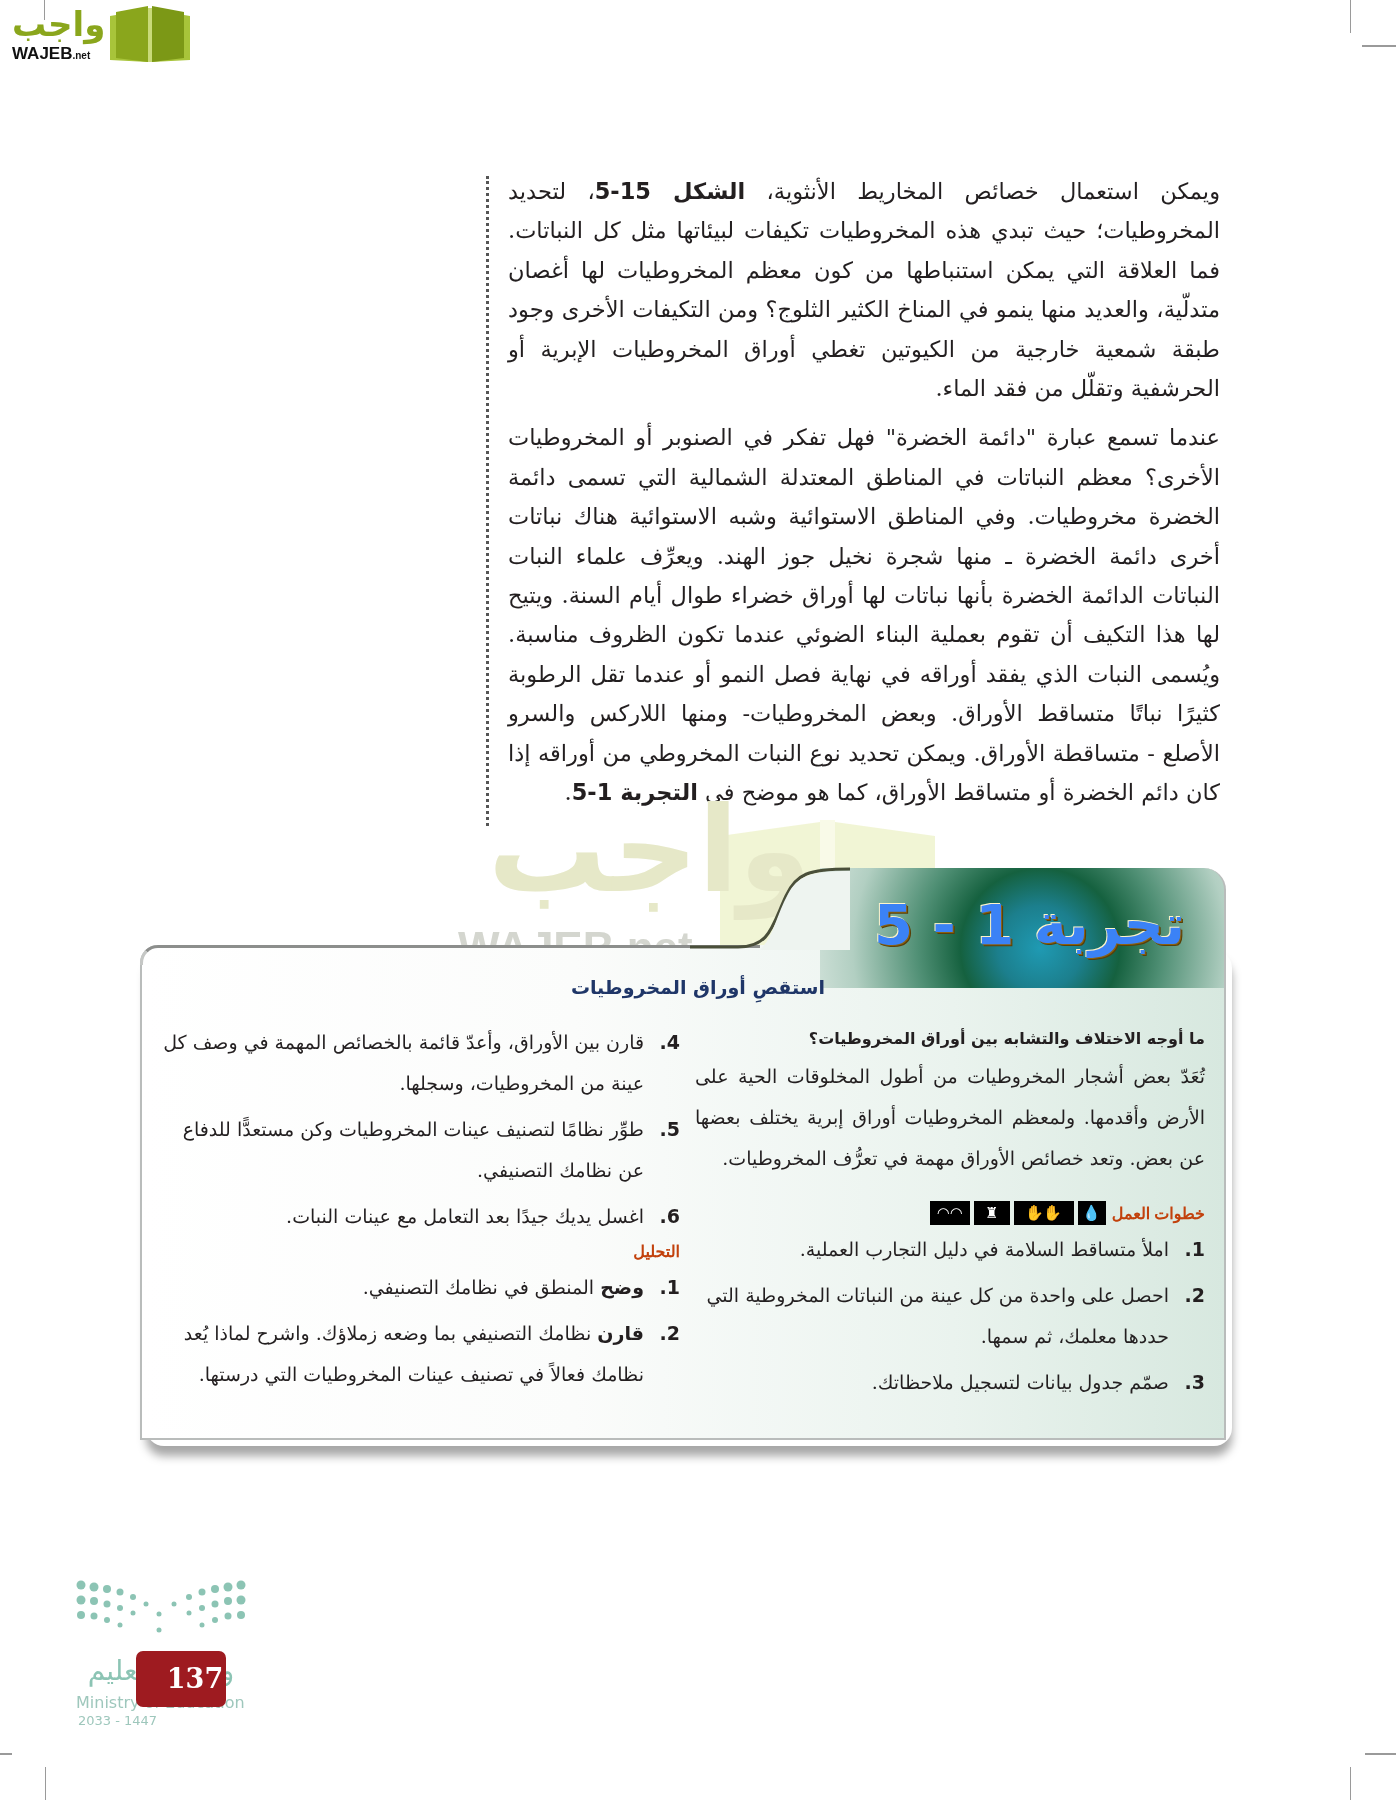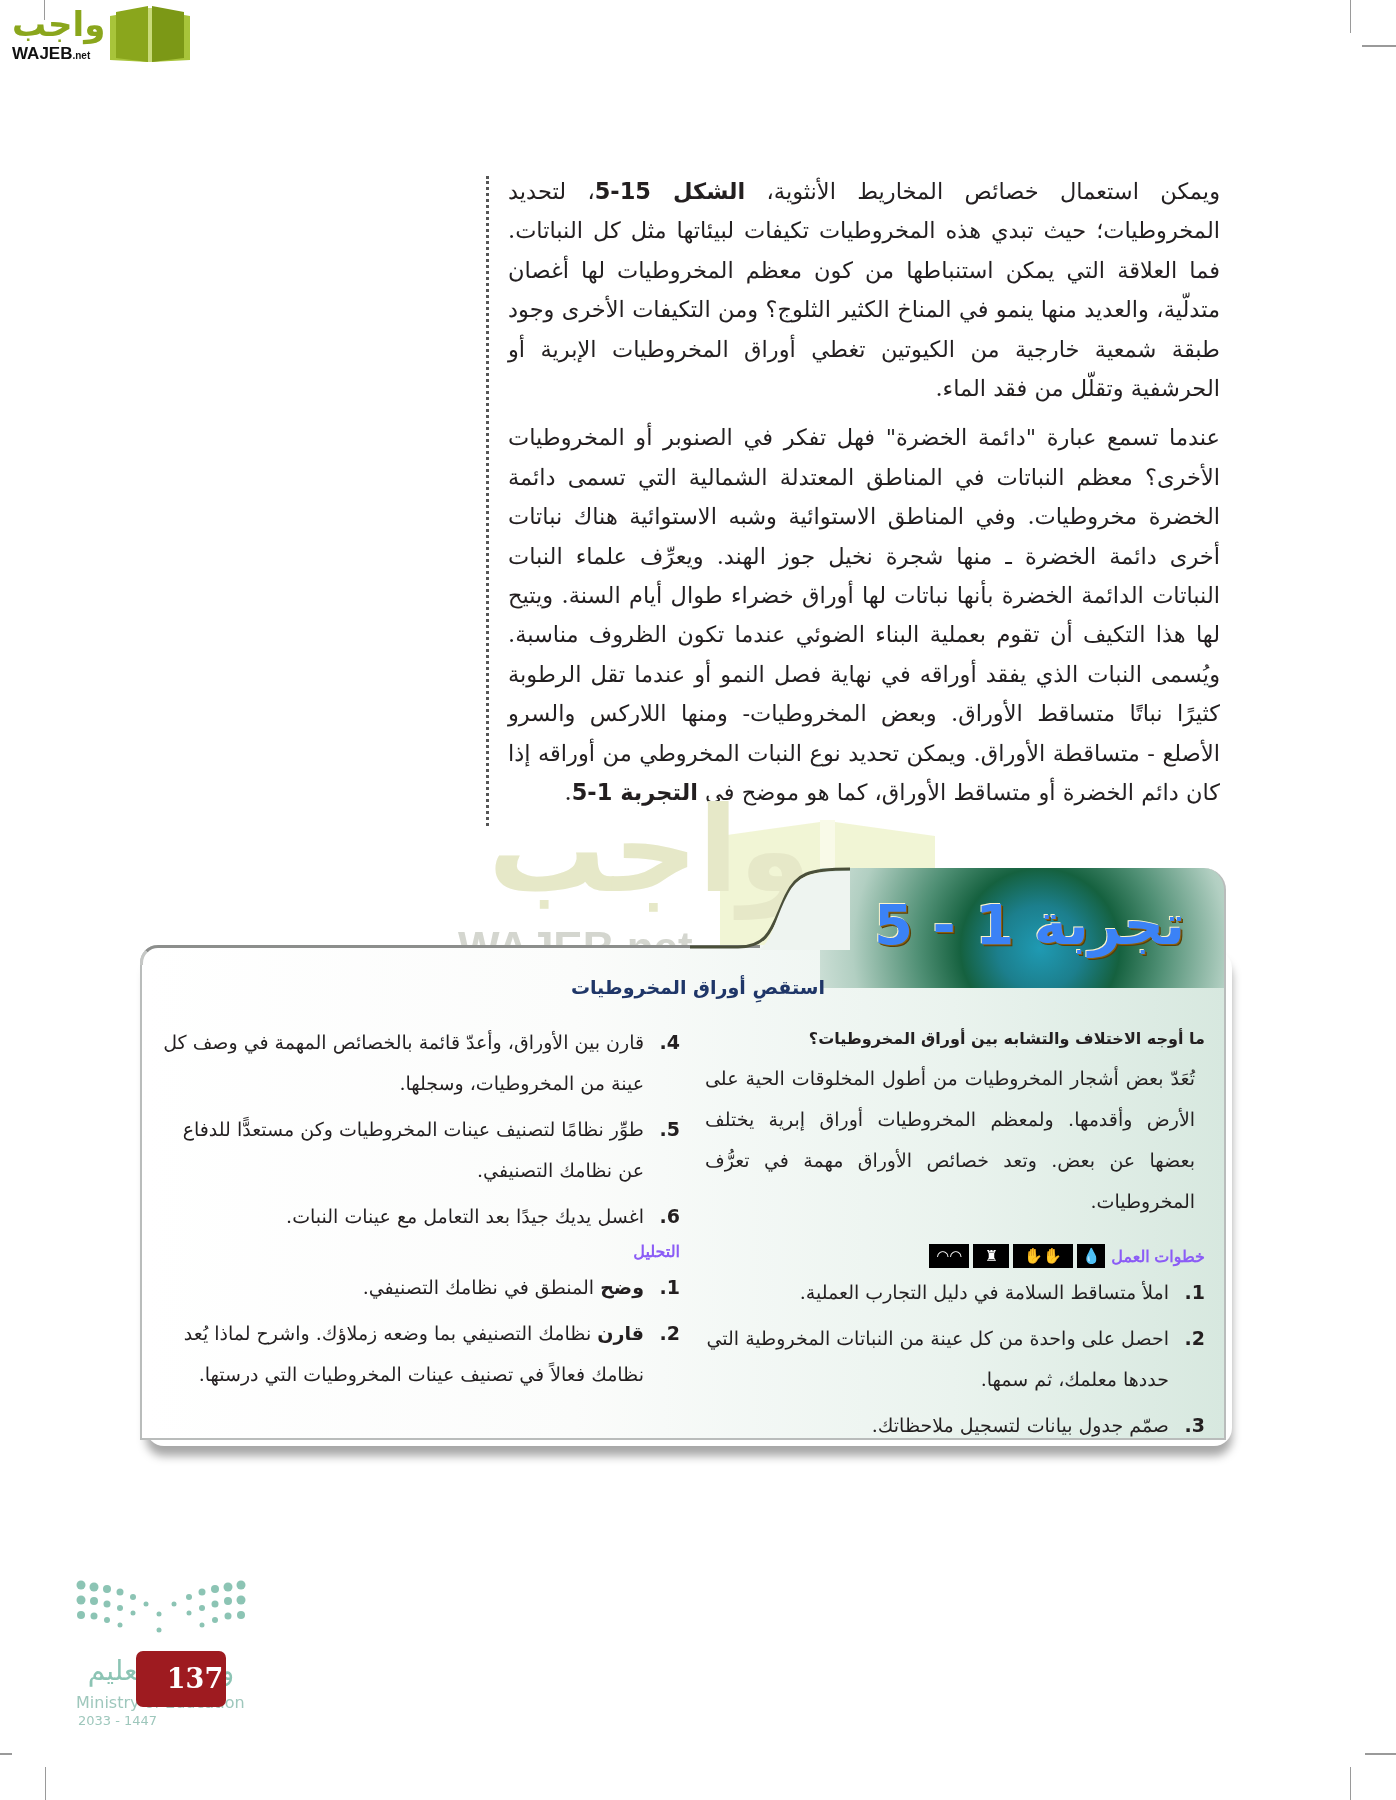--- a/index.html
+++ b/index.html
@@ -42,22 +42,22 @@
          border-right:2px solid #b9bcbb; box-sizing:border-box; }
   .tab-curve { position:absolute; left:690px; top:866px; width:160px; height:84px; }
   .tab-title { position:absolute; left:850px; top:870px; width:335px; height:110px; direction:rtl; text-align:right;
                font-family:"DejaVu Sans", sans-serif; font-weight:bold; font-size:56px; line-height:110px;
                color:#3b82f6; text-shadow:1px 1px 0 #8a6210, 2px 2px 0 #5a3f08, -1px -1px 0 #fff5c9; }
   .subtitle { position:absolute; left:540px; top:976px; width:285px; direction:rtl; text-align:right;
               font-family:"DejaVu Sans", sans-serif; font-weight:bold; font-size:19px; color:#1f3668; }
   .col-right { position:absolute; left:695px; top:1027px; width:510px; direction:rtl; text-align:right; font-size:19px; }
   .col-left { position:absolute; left:160px; top:1022px; width:520px; direction:rtl; text-align:right; font-size:19px; }
   .q-title { font-family:"DejaVu Sans", sans-serif; font-weight:bold; font-size:16px; margin:2px 0 8px 0; }
-  .intro { line-height:41px; text-align:justify; text-align-last:right; margin:10px; }
-  .sect { font-family:Liberation Sans, sans-serif; font-weight:bold; font-size:16px; color:#8b5cf6; }
+  .intro { line-height:41px; text-align:justify; text-align-last:right; margin:0; }
+  .sect { font-family:Liberation Serif, serif; font-weight:bold; font-size:16px; color:#c2410c; }
   .steps-head { display:flex; flex-direction:row; align-items:center; gap:6px; margin-top:22px; margin-bottom:4px; }
   .safety { display:inline-flex; gap:4px; flex-direction:row-reverse; }
   .safety span { display:inline-block; height:24px; background:#000; color:#fff; font-size:15px; line-height:24px;
                  text-align:center; font-family:"DejaVu Sans", sans-serif; }
   ol { list-style:none; margin:0; padding:0; }
   li { position:relative; padding-right:36px; line-height:41px; margin-bottom:5px; }
   li .num { position:absolute; right:0; top:0; font-family:"DejaVu Sans", sans-serif; font-weight:bold; }
   li b { font-family:"DejaVu Sans", sans-serif; }
   
   .moe { position:absolute; left:76px; top:1580px; width:180px; height:150px; }

